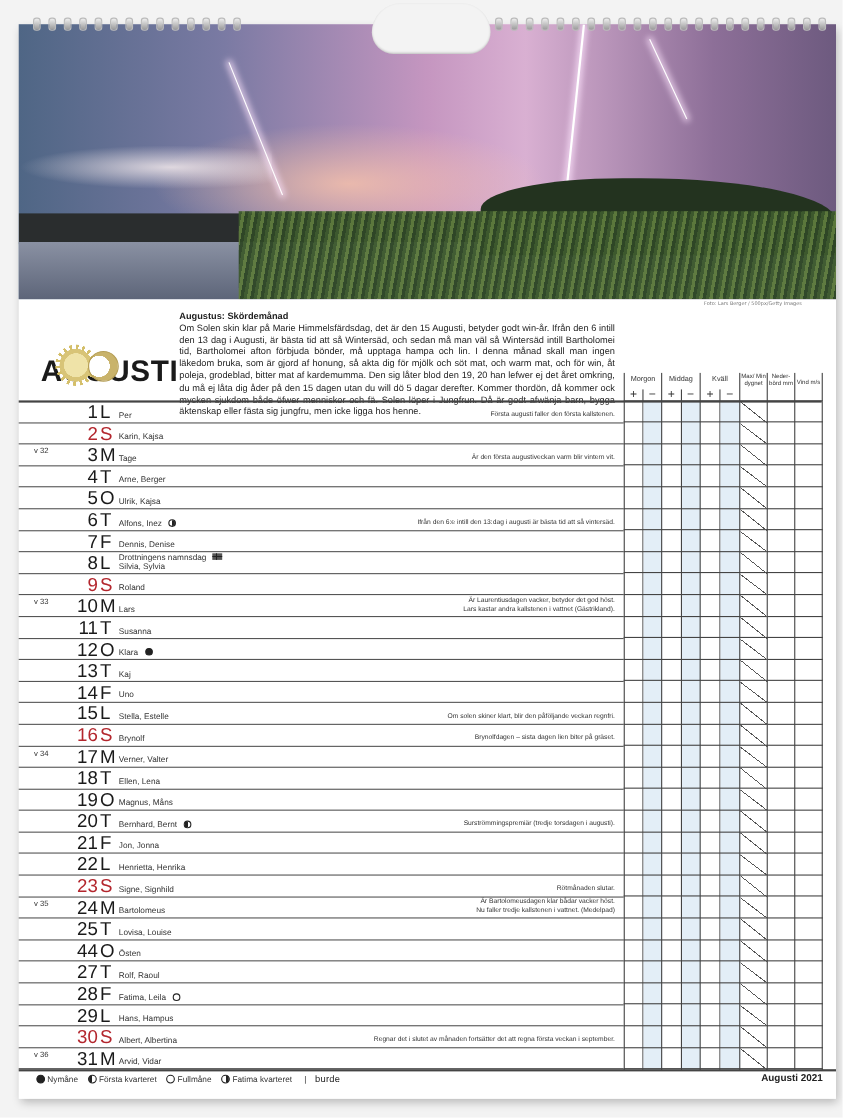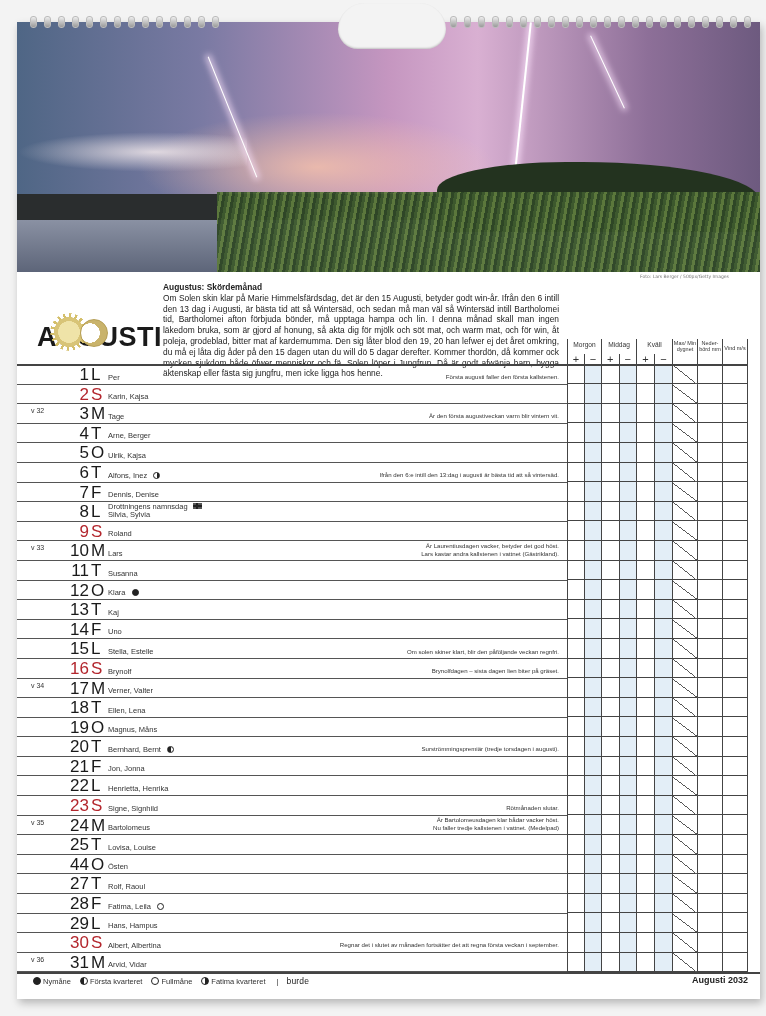--- a/index.html
+++ b/index.html
@@ -466,13 +466,13 @@
       <span class="moonicon full"></span>
       <span>Fullmåne</span>
     </span>
   <span class="item">
       <span class="moonicon last"></span>
       <span>Fatima kvarteret</span>
     </span>
   <span class="sep">|</span>
   <span class="brand">burde</span>
 </div>
-<div class="footer-month">Augusti 2032</div>
+<div class="footer-month">Augusti 2021</div>
 
 </body></html>

